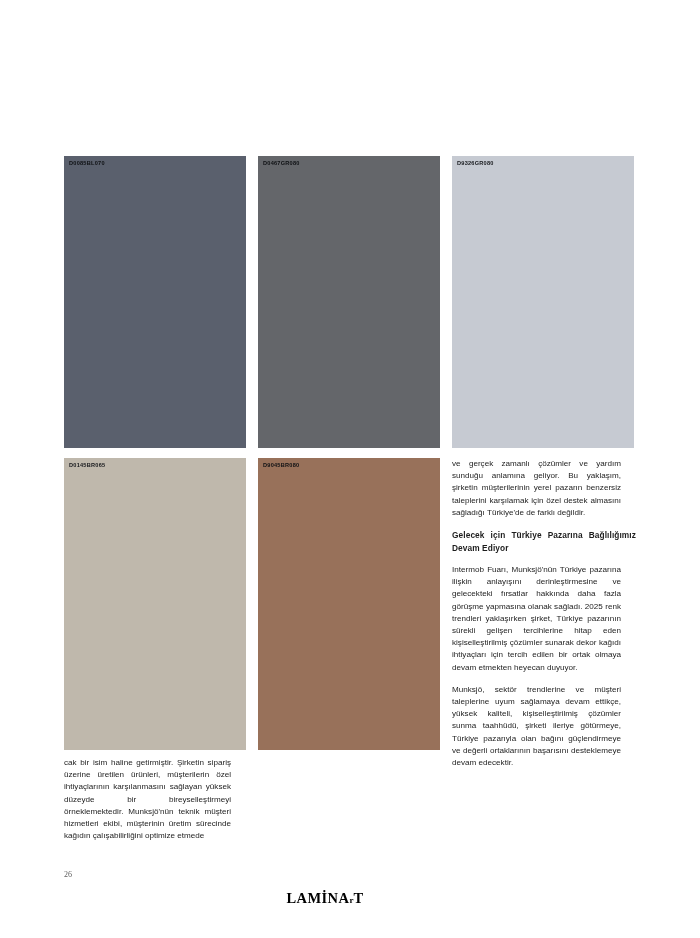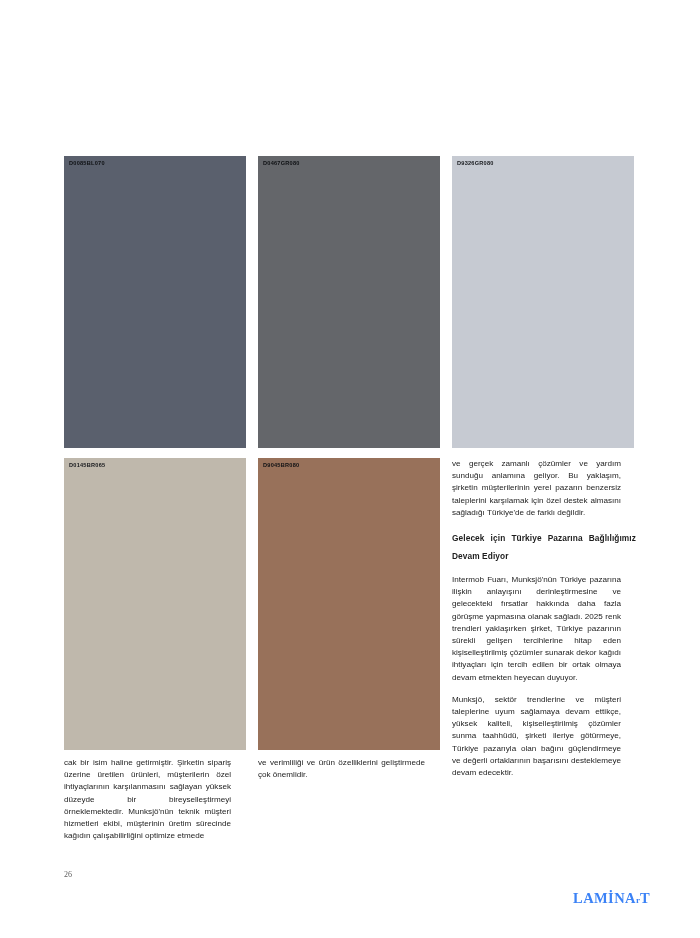--- a/index.html
+++ b/index.html
@@ -70,21 +70,21 @@
   .col p {
     margin: 0 15px 10px 0;
     text-align: justify;
     -webkit-hyphens: manual;
     hyphens: manual;
   }
   .col p:last-child { margin-bottom: 0; }
   .col h3 {
     margin: 0 0 9px 0;
     font-size: 8.3px;
-    line-height: 18px;
+    line-height: 13px;
     font-weight: bold;
     text-align: justify;
     letter-spacing: 0.1px;
   }
 
   #col-left  { left: 64px;  top: 757px; }
   #col-mid   { left: 258px; top: 757px; }
   #col-right { left: 452px; top: 458px; width: 184px; }
 
   
@@ -94,26 +94,26 @@
     top: 870px;
     font-size: 8px;
     color: #5c5c5c;
     font-family: "Liberation Serif", serif;
   }
   .footer-logo {
     position: absolute;
     left: 0;
     top: 890px;
     width: 650px;
-    text-align: right;
+    text-align: center;
     font-family: "Liberation Serif", serif;
     font-size: 14.5px;
     font-weight: bold;
     letter-spacing: 0.4px;
-    color: #3b82f6;
+    color: #000000;
   }
   .footer-logo .r {
     font-size: 9px;
     font-weight: bold;
     vertical-align: baseline;
     letter-spacing: 0;
   }
 </style>
 </head>
 <body>
@@ -144,21 +144,20 @@
       <div class="swatch" style="background:transparent"></div>
     </div>
 
   </div>
 
   <div class="col" id="col-left">
     <p>cak bir isim haline getirmiştir. Şirketin sipariş üzerine üretilen ürünleri, müşterilerin özel ihtiyaçlarının karşılanmasını sağlayan yüksek düzeyde bir bireyselleştirmeyi örneklemektedir. Munksjö'nün teknik müşteri hizmetleri ekibi, müşterinin üretim sürecinde kağıdın çalışabilirliğini optimize etmede</p>
   </div>
 
   <div class="col" id="col-mid">
-    <p>ve verimliliği ve ürün özelliklerini geliştirmede çok önemlidir.</p>
   </div>
 
   <div class="col" id="col-right">
     <p>ve gerçek zamanlı çözümler ve yardım sunduğu anlamına geliyor. Bu yaklaşım, şirketin müşterilerinin yerel pazarın benzersiz taleplerini karşılamak için özel destek almasını sağladığı Türkiye'de de farklı değildir.</p>
     <h3>Gelecek için Türkiye Pazarına Bağlılığımız Devam Ediyor</h3>
     <p>Intermob Fuarı, Munksjö'nün Türkiye pazarına ilişkin anlayışını derinleştirmesine ve gelecekteki fırsatlar hakkında daha fazla görüşme yapmasına olanak sağladı. 2025 renk trendleri yaklaşırken şirket, Türkiye pazarının sürekli gelişen tercihlerine hitap eden kişiselleştirilmiş çözümler sunarak dekor kağıdı ihtiyaçları için tercih edilen bir ortak olmaya devam etmekten heyecan duyuyor.</p>
     <p>Munksjö, sektör trendlerine ve müşteri taleplerine uyum sağlamaya devam ettikçe, yüksek kaliteli, kişiselleştirilmiş çözümler sunma taahhüdü, şirketi ileriye götürmeye, Türkiye pazarıyla olan bağını güçlendirmeye ve değerli ortaklarının başarısını desteklemeye devam edecektir.</p>
   </div>
 
   <div class="footer-page">26</div>

